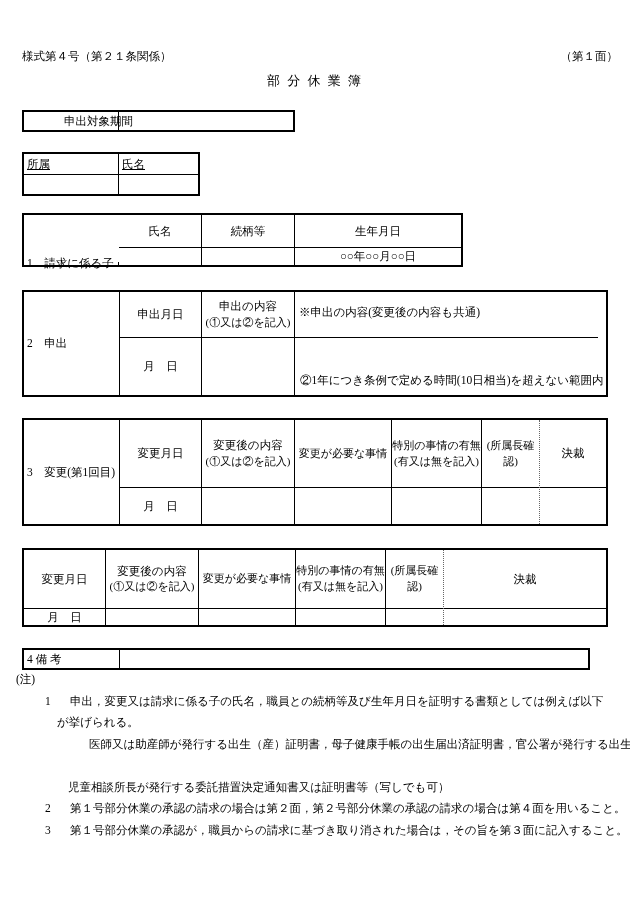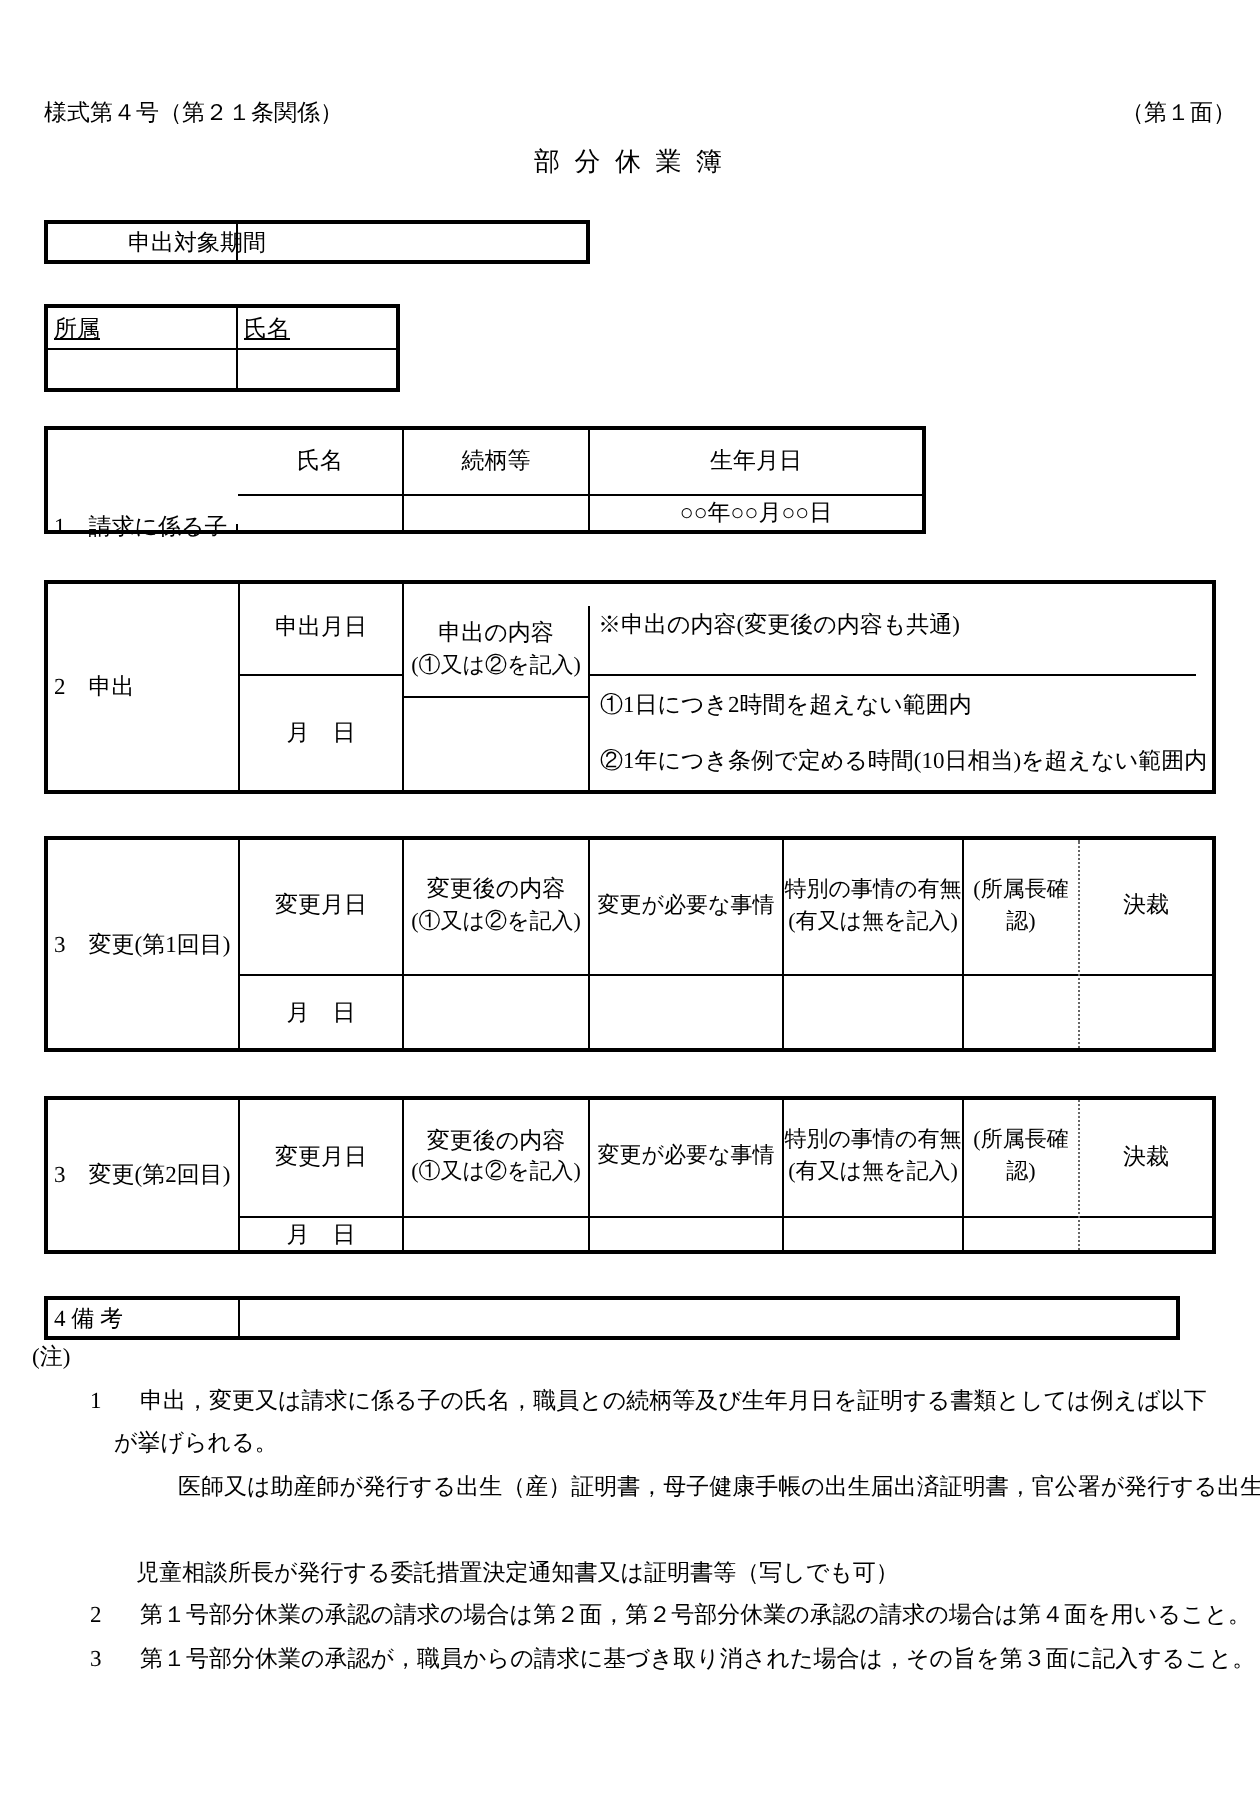--- a/index.html
+++ b/index.html
@@ -88,31 +88,30 @@
       <div class="r2">○○年○○月○○日</div>
     </div>
   </div>
 
   <div class="tbl tD" style="left:22px; top:290px; width:586px; height:107px;">
     <div class="rowlabel" style="width:96px;">2　申出</div>
     <div class="col br" style="width:82px;">
       <div class="r1">申出月日</div>
       <div class="r2">月　日</div>
     </div>
-    <div class="col br" style="width:93px;margin-top:11px;">
+    <div class="col br" style="width:93px;">
       <div class="r1">
         <span>申出の内容</span>
         <span class="small">(①又は②を記入)</span>
       </div>
       <div class="r2"></div>
     </div>
     <div class="noteCell">
       <div class="ntitle">※申出の内容(変更後の内容も共通)</div>
       <div class="nrule"></div>
-      <div class="opt1">①1日につき2時間を超えない範囲内</div>
       <div class="opt2">②1年につき条例で定める時間(10日相当)を超えない範囲内</div>
     </div>
   </div>
 
   <div class="tbl tE" style="left:22px; top:418px; width:586px; height:108px;">
     <div class="rowlabel" style="width:96px;">3　変更(第1回目)</div>
     <div class="col br" style="width:82px;">
       <div class="r1">変更月日</div>
       <div class="r2">月　日</div>
     </div>
@@ -141,21 +140,20 @@
       </div>
       <div class="r2"></div>
     </div>
     <div class="col" style="flex:1;">
       <div class="r1">決裁</div>
       <div class="r2"></div>
     </div>
   </div>
 
   <div class="tbl tE2" style="left:22px; top:548px; width:586px; height:79px;">
-    <div class="rowlabel" style="width:96px;">3　変更(第2回目)</div>
     <div class="col br" style="width:82px;">
       <div class="r1">変更月日</div>
       <div class="r2">月　日</div>
     </div>
     <div class="col br" style="width:93px;">
       <div class="r1">
         <span>変更後の内容</span>
         <span class="small">(①又は②を記入)</span>
       </div>
       <div class="r2"></div>

